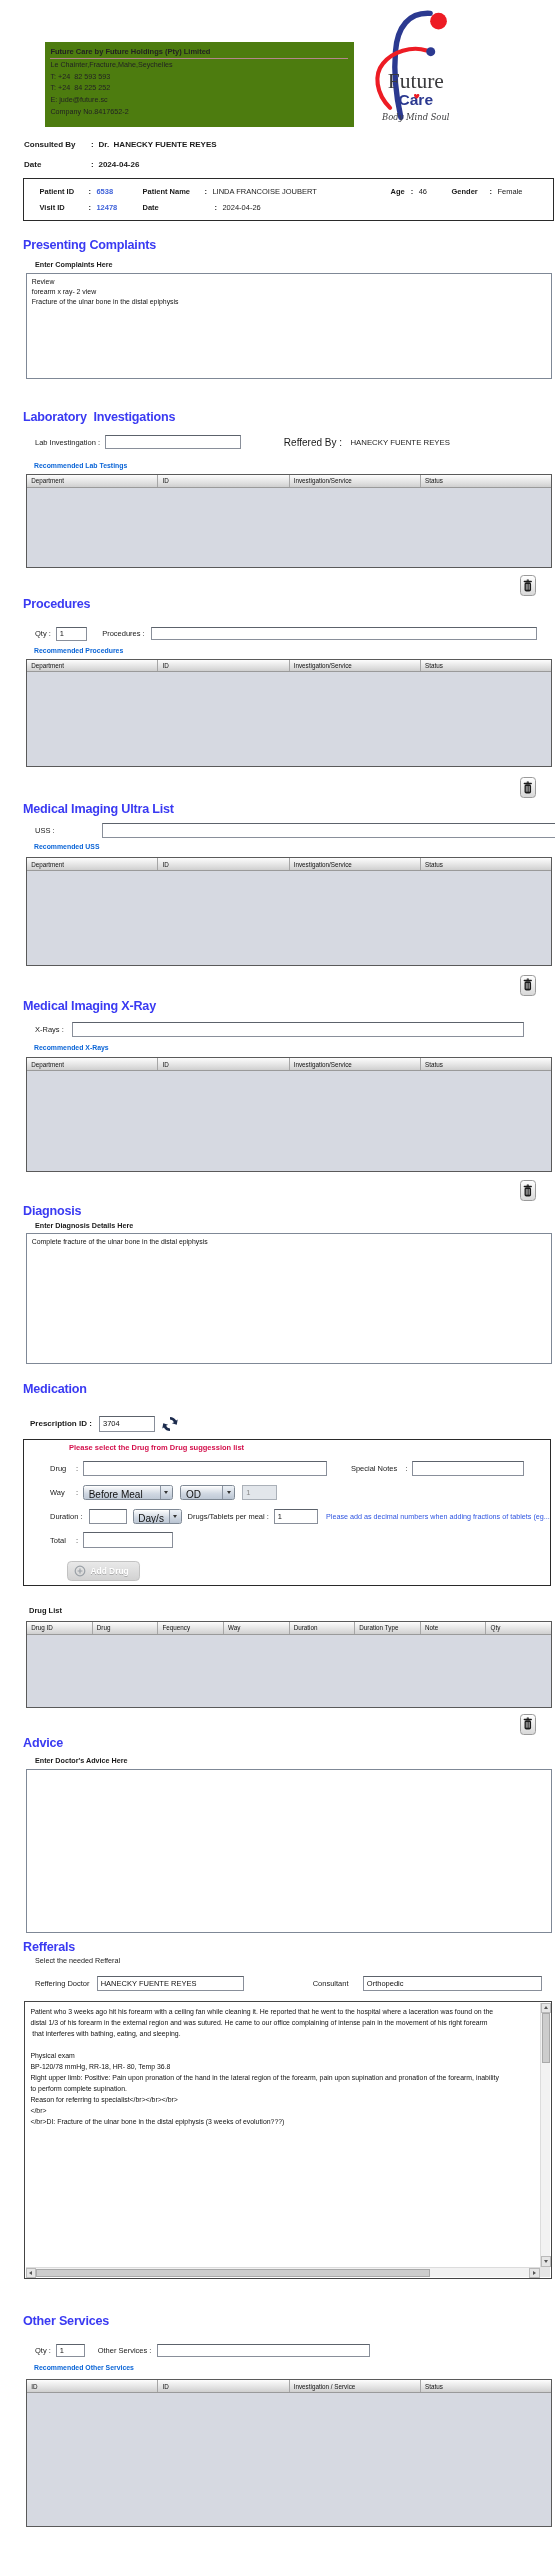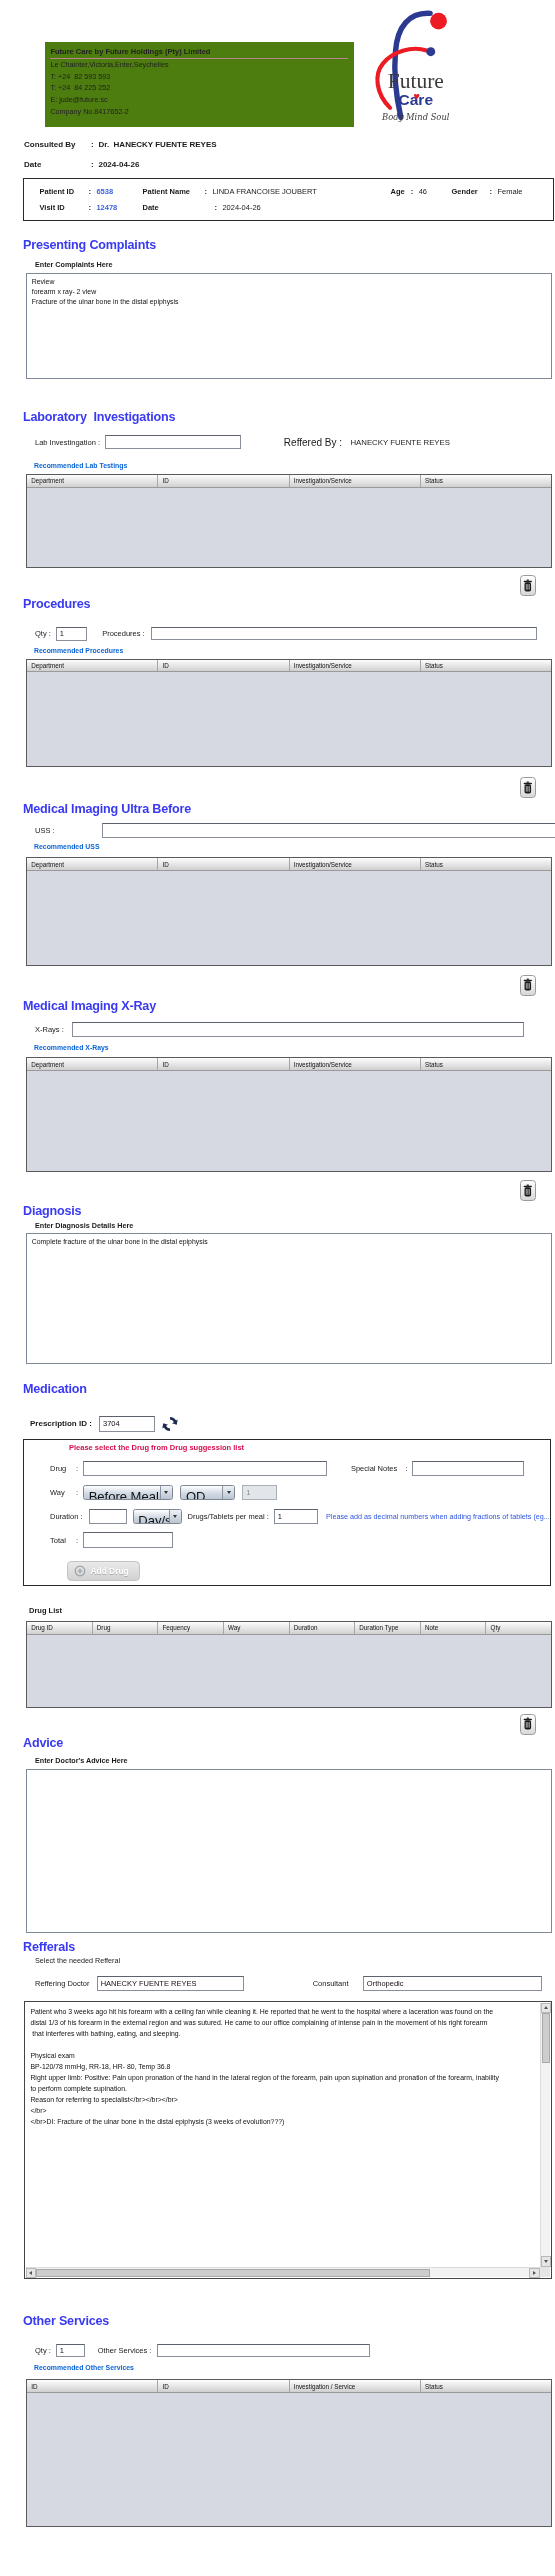--- a/index.html
+++ b/index.html
@@ -69,21 +69,21 @@
   .presc-row{display:flex;align-items:center;margin-left:30px;}
   .presc-label{font-size:8px;font-weight:bold;white-space:pre;}
   .refresh-btn{border:none;background:transparent;padding:0;margin-left:6px;cursor:pointer;height:18px;}
   .med-box{margin:6px 0 0 23px;width:528px;height:147px;border:1.2px solid #2a2a2a;padding:3.6px 0 0 26px;position:relative;}
   .warning{color:var(--warning-red);font-size:7.5px;font-weight:bold;margin-left:19px;white-space:pre;}
   .m-row{display:flex;align-items:center;margin-top:8.4px;font-size:7.5px;}
   .m-label{display:inline-block;width:26px;white-space:pre;}
   .m-colon{margin:0 4.8px 0 0;}
   .dd{display:inline-flex;align-items:stretch;height:15.5px;border:0.6px solid #7e8894;border-radius:2.4px;
       background:linear-gradient(#fefefe,#cfd7e2 60%,#bfc9d6);box-shadow:inset 0 0.6px 0 #fff;}
-  .dd-text{flex:1;font-size:13px;padding:3px 3.6px 0 4.8px;color:#111;white-space:pre;overflow:hidden;}
+  .dd-text{flex:1;font-size:10px;padding:3px 3.6px 0 4.8px;color:#111;white-space:pre;overflow:hidden;}
   .dd-btn{width:12px;border-left:0.6px solid #8a93a0;background:linear-gradient(#eef2f7,#b9c4d2);display:flex;
           align-items:center;justify-content:center;border-radius:0 1.8px 1.8px 0;}
   .dd-arrow{width:0;height:0;border-left:2.4px solid transparent;border-right:2.4px solid transparent;border-top:3px solid #333;}
   .tin.dis{background:#e2e6eb;color:#888;border-color:#aab0b8;}
   .hint{color:var(--hint-blue);font-size:7.2px;margin-left:8.4px;flex:1;white-space:nowrap;overflow:hidden;}
   .addbtn{display:inline-flex;align-items:center;margin:13px 0 0 16.7px;height:20.3px;padding:0 10.8px 0 6px;border:0.6px solid #c2c2c2;
           border-radius:4.2px;background:linear-gradient(#e9e9e9,#d2d2d2);color:#fff;font-weight:bold;font-size:8.4px;cursor:default;}
   .addbtn .lbl{margin-left:4.8px;text-shadow:0 0.6px 0.6px #aaa;white-space:pre;}
 
   
@@ -102,21 +102,21 @@
   .sb-corner{position:absolute;right:0.6px;bottom:0.6px;width:10.2px;height:10.2px;background:#e6e6e6;}
 </style>
 </head>
 <body>
 
 <div class="page">
 
   <div class="header">
     <div class="company-panel">
       <div class="company-name">Future Care by Future Holdings (Pty) Limited</div>
-      <div class="company-line">Le Chainter,Victoria,Enter,Seychelles</div>
+      <div class="company-line">Le Chainter,Fracture,Mahe,Seychelles</div>
       <div class="company-line">T: +24  82 593 593</div>
       <div class="company-line">T: +24  84 225 252</div>
       <div class="company-line">E: jude@future.sc</div>
       <div class="company-line">Company No.8417652-2</div>
     </div>
     <div class="logo-box">
       <svg width="120" height="122" viewBox="0 0 200 204">
         <path d="M127 14 C 92 12 72 36 69 78 C 66 112 70 152 78 188" stroke="#2b3990" stroke-width="9" fill="none" stroke-linecap="round"></path>
         <circle cx="141" cy="27" r="14" fill="#ed1c24"></circle>
         <path d="M60 172 C 36 148 33 116 48 98 C 64 78 96 68 121 76" stroke="#ed1c24" stroke-width="7" fill="none" stroke-linecap="round"></path>
@@ -232,21 +232,21 @@
     <button class="trash-btn">
       <svg width="9.6" height="13.7" viewBox="0 0 16 23">
         <rect x="2.5" y="5.5" width="11" height="15.5" rx="3" fill="#1a1a1a"></rect>
         <rect x="1" y="2.8" width="14" height="2.6" rx="1.3" fill="#1a1a1a"></rect>
         <rect x="6" y="1" width="4" height="2" rx="1" fill="#1a1a1a"></rect>
         <path d="M5.5 8.5v9.5 M8 8.5v9.5 M10.5 8.5v9.5" stroke="#fff" stroke-width="1"></path>
       </svg>
     </button>
   </div>
 
-  <div class="h2" style="margin-top:3.6px;">Medical Imaging Ultra Before</div>
+  <div class="h2" style="margin-top:3.6px;">Medical Imaging Ultra List</div>
   <div class="frow" style="margin-top:7.2px;gap:39px;">
     <span class="keepsp">USS :</span>
     <input class="tin" style="width: 459px; margin-left: 8.4px; height: 15.5px;" value="">
   </div>
   <div class="link" style="margin-top:4.8px;">Recommended USS</div>
   <div class="svc-table" style="margin-top:7.2px;">
     <div class="svc-head">
       <div class="svc-th">Department</div>
       <div class="svc-th">ID</div>
       <div class="svc-th">Investigation/Service</div>

